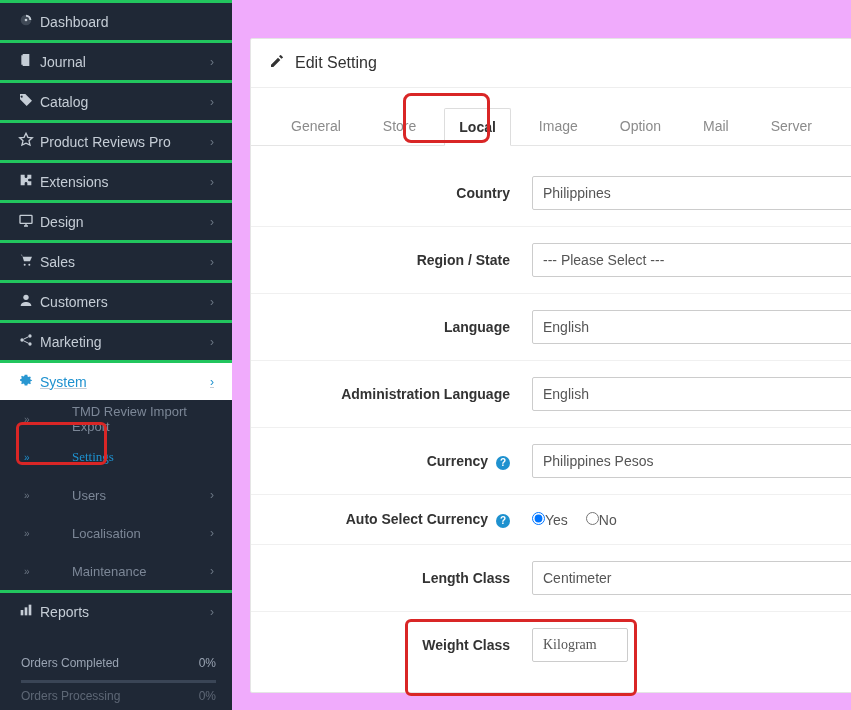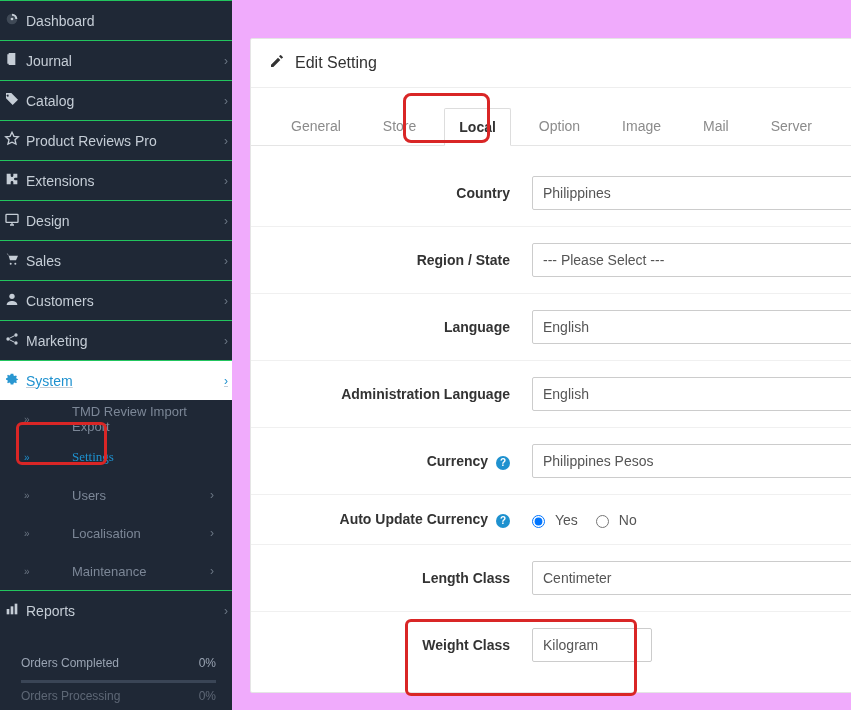--- a/index.html
+++ b/index.html
@@ -3,21 +3,21 @@
 <meta charset="utf-8">
 <style>
   * { box-sizing: border-box; margin: 0; padding: 0; }
   body { font-family: -apple-system, "Segoe UI", Arial, sans-serif; font-size: 14px; background: #f5f5f5; color: #333; width: 851px; height: 710px; overflow: hidden; }
 
   .layout { display: flex; width: 851px; height: 710px; }
   .sidebar { width: 232px; background: #1f2836; color: #c5cdd6; height: 710px; overflow: hidden; }
   .main { flex: 1; background: #f0abfc; height: 710px; overflow: hidden; }
 
   
-  .nav-item { display: flex; align-items: center; height: 40px; padding: 0 4px; cursor: pointer; font-size: 14px; border-top: 1px solid #22c55e; }
+  .nav-item { display: flex; align-items: center; height: 40px; padding: 0 18px; cursor: pointer; font-size: 14px; border-top: 3px solid #22c55e; }
   .nav-item .ico { width: 22px; text-align: left; color: #c5cdd6; }
   .nav-item .label { flex: 1; color: #c5cdd6; }
   .nav-item .chev { color: #6b7684; font-size: 12px; }
   .nav-item.active { background: #ffffff; text-decoration: underline; }
   .nav-item.active .label, .nav-item.active .ico, .nav-item.active .chev { color: #1e91cf; }
 
   .sub-item { display: flex; align-items: center; height: 38px; padding: 0 18px 0 24px; cursor: pointer; font-size: 13px; color: #7c8797; }
   .sub-item .sub-ico { width: 20px; font-size: 10px; color: #6b7684; }
   .sub-item .sub-label { flex: 1; margin-left: 28px; }
   .sub-item .chev { color: #6b7684; font-size: 12px; }
@@ -44,21 +44,21 @@
   .tab.active { border: 1px solid #ddd; border-bottom: 1px solid #fff; border-radius: 2px 2px 0 0; margin-bottom: -1px; color: #333; font-weight: 600; }
 
   .form { padding: 14px 0; }
   .form-row { display: flex; align-items: center; padding: 16px 26px; border-bottom: 1px solid #f0f0f0; }
   .form-row.last { border-bottom: none; }
   .form-label { width: 255px; text-align: right; font-weight: 700; color: #333; padding-right: 22px; font-size: 14px; }
   .form-field { flex: 1; }
   .select { width: 100%; border: 1px solid #ccc; border-radius: 2px; padding: 8px 10px; font-size: 14px; color: #555; background: #fff; cursor: pointer; }
   .help-ico { display: inline-block; width: 14px; height: 14px; border-radius: 50%; background: #1e91cf; color: #fff; font-size: 10px; line-height: 14px; text-align: center; margin-left: 4px; }
   .radio-row { display: flex; align-items: center; gap: 18px; font-size: 14px; color: #555; }
-  .radio-row label { display: flex; align-items: flex-end; gap: 10px; }
+  .radio-row label { display: flex; align-items: flex-start; gap: 0; }
 
   svg.ico16 { width: 16px; height: 16px; }
 </style>
 </head>
 <body>
 
 <div class="layout">
 
   <div class="sidebar">
 
@@ -203,22 +203,22 @@
         <span class="pencil"><svg class="ico16" viewBox="0 0 24 24" fill="currentColor">
               <path d="M3 17.5V21h3.5L17 10.5 13.5 7 3 17.5zM20.7 7.3a1 1 0 000-1.4l-2.6-2.6a1 1 0 00-1.4 0L15 5l3.5 3.5 2.2-1.2z"></path>
             </svg></span>
         <span>Edit Setting</span>
       </div>
 
       <div class="tabs">
         <div class="tab">General</div>
         <div class="tab">Store</div>
         <div class="tab active">Local</div>
+        <div class="tab">Image</div>
         <div class="tab">Option</div>
-        <div class="tab">Image</div>
         <div class="tab">Mail</div>
         <div class="tab">Server</div>
       </div>
 
       <div class="form">
 
         <div class="form-row">
           <div class="form-label">Country</div>
           <div class="form-field">
               <div class="select">Philippines</div>
@@ -251,21 +251,21 @@
             <span>Currency</span>
             <span class="help-ico">?</span>
           </div>
           <div class="form-field">
               <div class="select">Philippines Pesos</div>
             </div>
         </div>
 
         <div class="form-row">
           <div class="form-label">
-            <span>Auto Update Currency</span>
+            <span>Auto Select Currency</span>
             <span class="help-ico">?</span>
           </div>
           <div class="form-field">
             <div class="radio-row">
               <label>
                   <input type="radio" name="auc" checked="" style="">
                   <span>Yes</span>
                 </label>
               <label>
                   <input type="radio" name="auc" style="">
@@ -278,21 +278,21 @@
         <div class="form-row">
           <div class="form-label">Length Class</div>
           <div class="form-field">
               <div class="select">Centimeter</div>
             </div>
         </div>
 
         <div class="form-row last">
           <div class="form-label">Weight Class</div>
           <div class="form-field">
-              <div class="select" style="width:120px;">Kilogram</div>
+              <div class="select" style="width:96px;font-family:Liberation Serif, serif;">Kilogram</div>
             </div>
         </div>
 
       </div>
     </div>
   </div>
 
 </div>
 
 <div class="hl hl-tab"></div>

